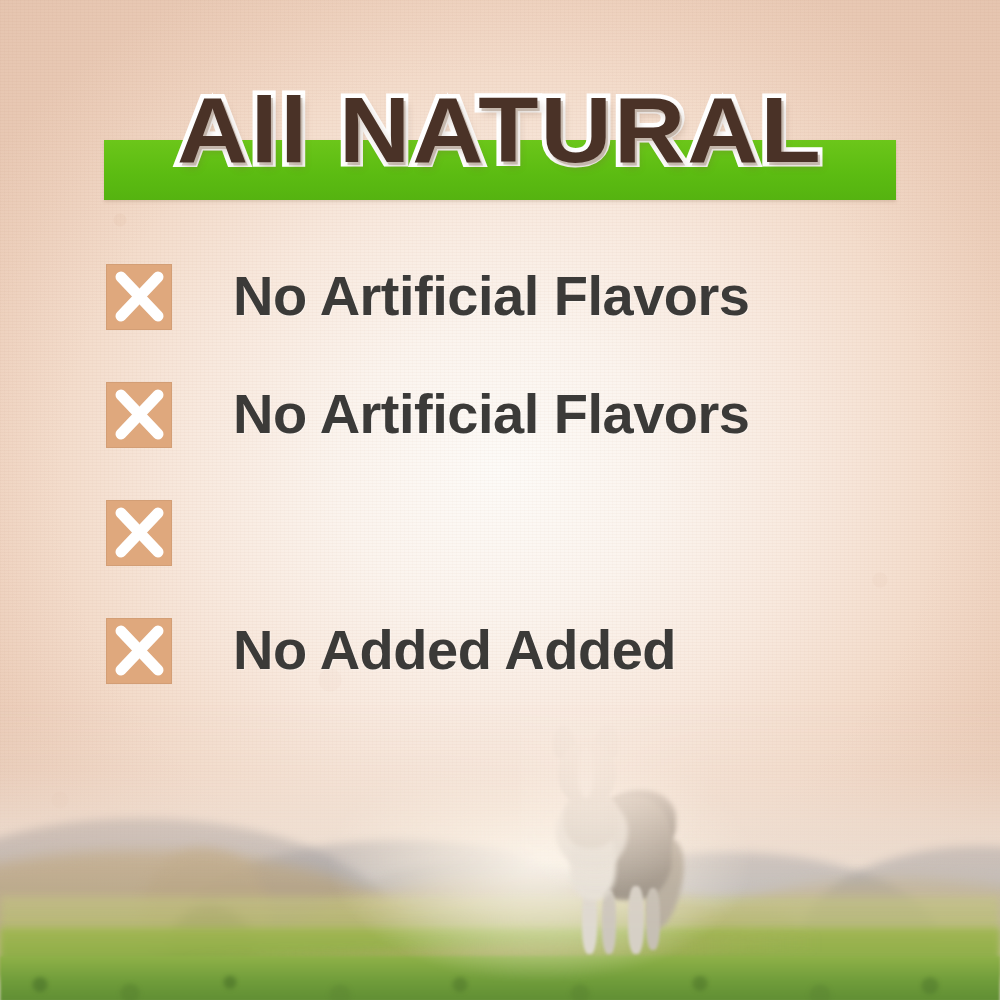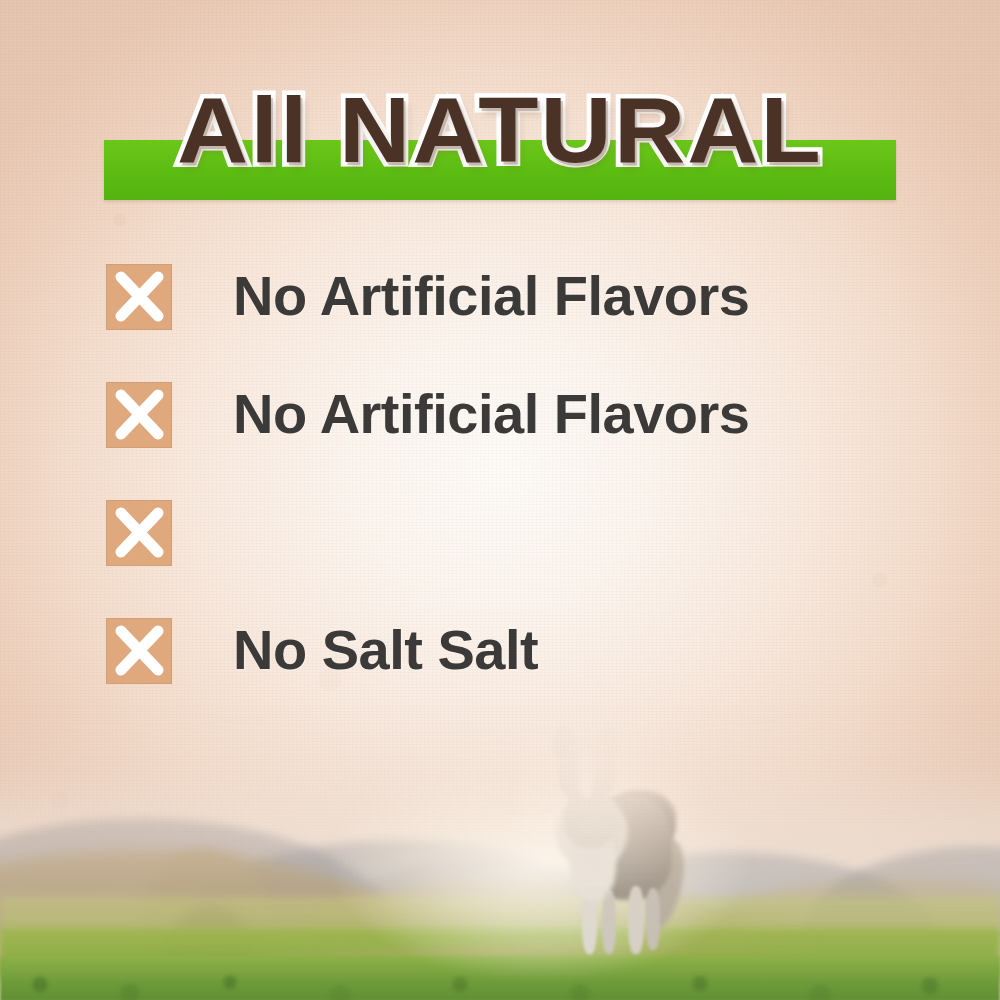--- a/index.html
+++ b/index.html
@@ -325,18 +325,18 @@
       </div>
     </div>
 
     <div class="feature-row">
       <div class="checkbox">
         <svg viewBox="0 0 66 66" aria-hidden="true">
           <path d="M15 13 L52 52" stroke="#ffffff" stroke-width="11" stroke-linecap="round" fill="none"></path>
           <path d="M52 13 L15 52" stroke="#ffffff" stroke-width="11" stroke-linecap="round" fill="none"></path>
         </svg>
       </div>
-      <div class="feature-label">No Salt Salt</div>
+      <div class="feature-label">No Added Added</div>
     </div>
 
   </div>
 
 </div>
 
 </body></html>

